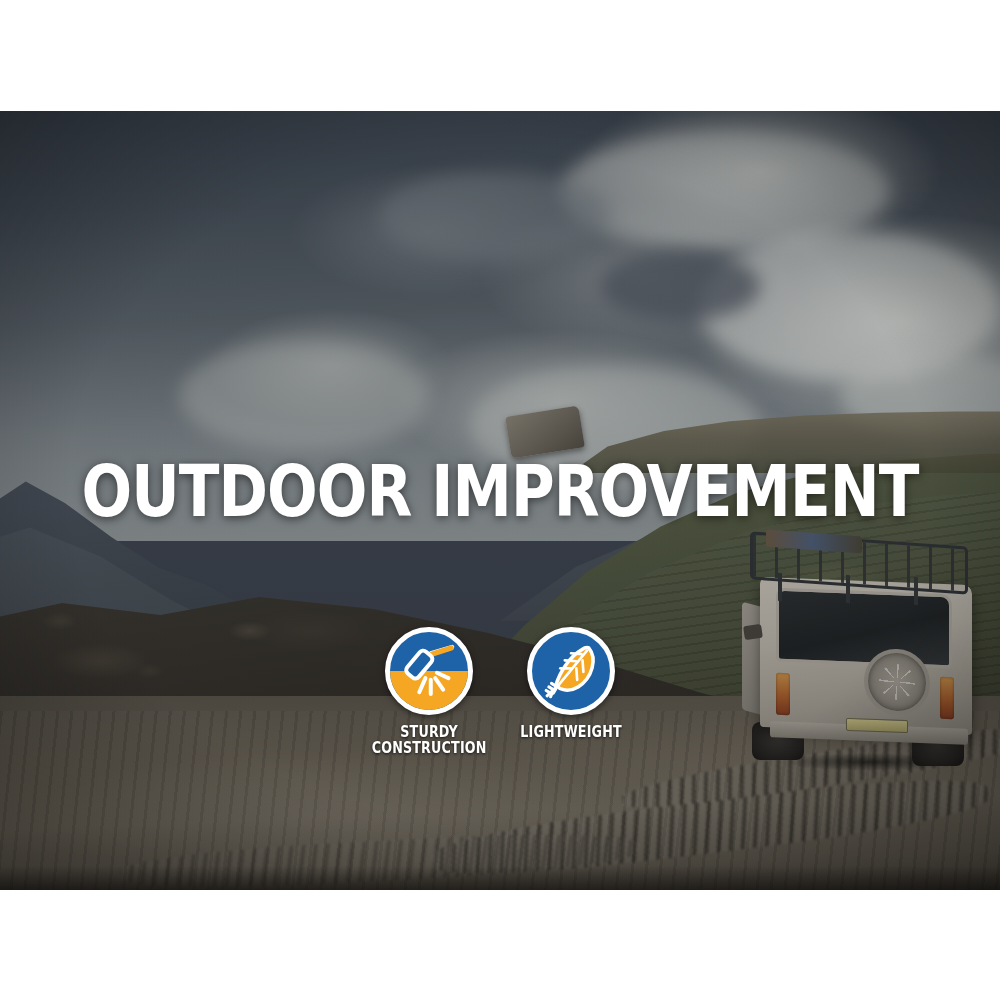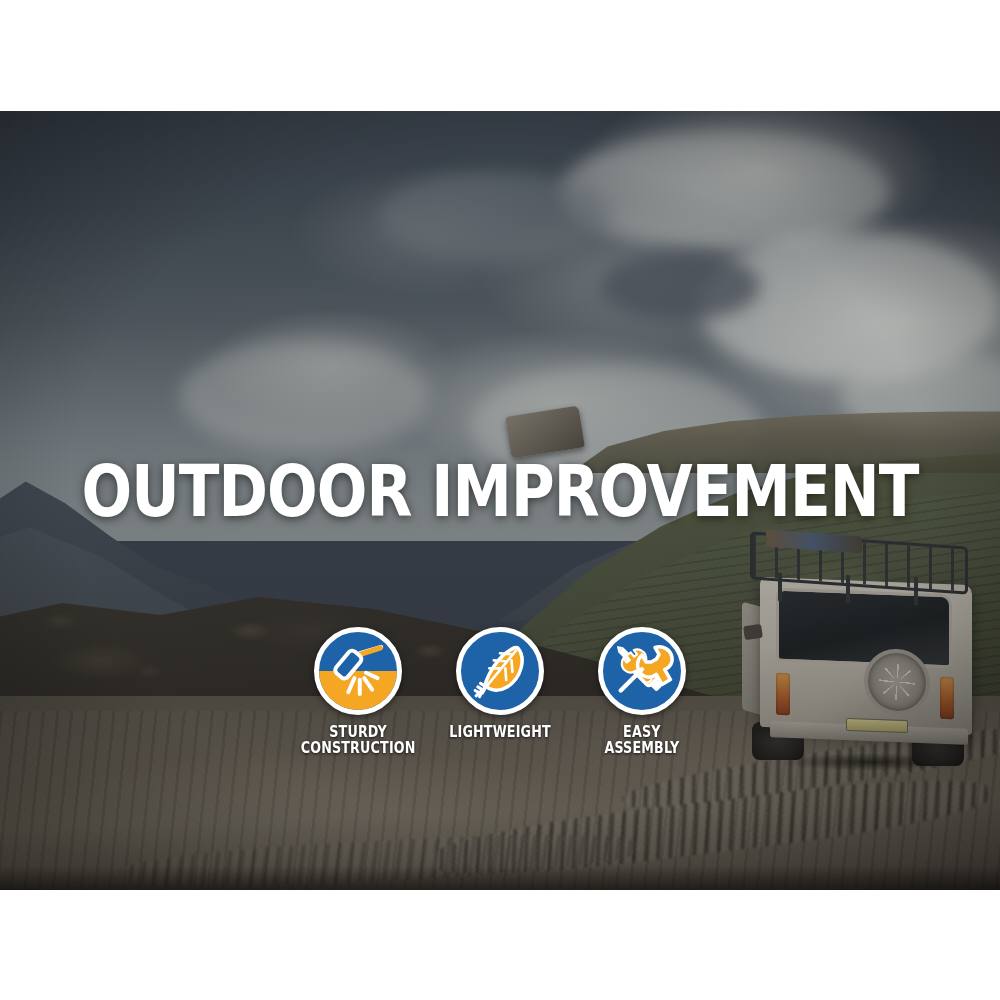--- a/index.html
+++ b/index.html
@@ -454,44 +454,18 @@
               <line x1="24" y1="65" x2="19" y2="62"></line>
               <line x1="21" y1="69" x2="16" y2="66"></line>
               <line x1="27" y1="64" x2="24" y2="69"></line>
               <line x1="23" y1="68" x2="21" y2="73"></line>
             </g>
           </svg>
         </div>
         <div class="feature-label">LIGHTWEIGHT</div>
       </div>
 
-      <div class="feature">
-        <div class="badge">
-          <svg viewBox="0 0 88 88" aria-hidden="true">
-            <g transform="rotate(45 44 44)">
-              <rect x="10" y="40" width="26" height="8" fill="#ffffff"></rect>
-              <rect x="34" y="37" width="28" height="14" rx="3" fill="#f5a623" stroke="#ffffff" stroke-width="4"></rect>
-              <rect x="60" y="39" width="12" height="10" rx="2" fill="#ffffff"></rect>
-              <path d="M10 40 L4 44 L10 48 Z" fill="#ffffff"></path>
-            </g>
-            <g transform="rotate(-38 52 40)">
-              <path d="M46 14 L46 24 L53 24 L53 14 C62 17 67 26 64 35 C62 42 56 46 49 46
-                       L49 70 C49 74 45 77 41 77 C37 77 33 74 33 70 L33 46
-                       C26 46 20 42 18 35 C15 26 20 17 29 14 L29 24 L36 24 L36 14 Z" fill="#f5a623" stroke="#ffffff" stroke-width="4" stroke-linejoin="round" transform="translate(4,-6) scale(0.62) translate(22,18)"></path>
-            </g>
-            <g transform="translate(44,26) rotate(-30)">
-              <path d="M0 0 C-9 2 -14 11 -11 19 C-9 25 -3 28 3 27 L3 40 L14 40 L14 27
-                       C20 28 26 25 28 19 C31 11 26 2 17 0 L17 9 L12 12 L5 12 L0 9 Z" fill="#f5a623" stroke="#ffffff" stroke-width="4" stroke-linejoin="round"></path>
-            </g>
-            <g stroke="#ffffff" stroke-width="5" stroke-linecap="round">
-              <line x1="20" y1="66" x2="44" y2="42"></line>
-            </g>
-          </svg>
-        </div>
-        <div class="feature-label">EASY
-ASSEMBLY</div>
-      </div>
 
     </div>
   </div>
 
   <div class="band" id="band-bottom"></div>
 </div>
 
 </body></html>

